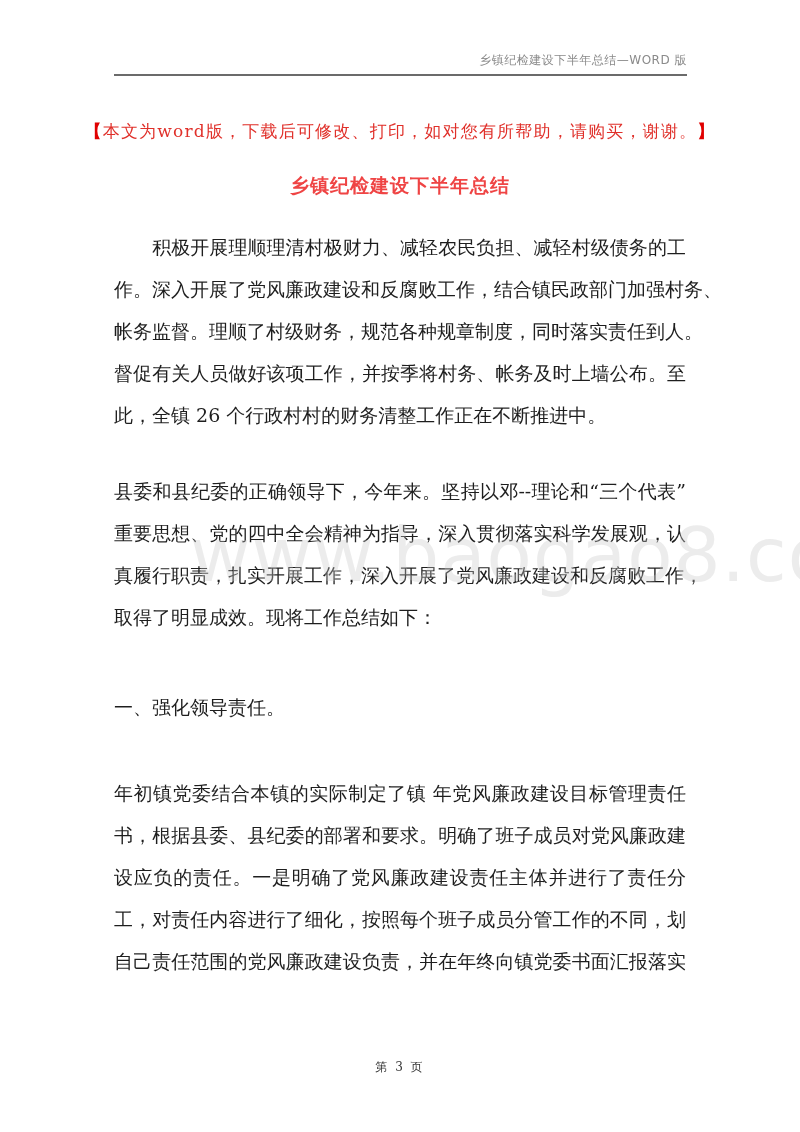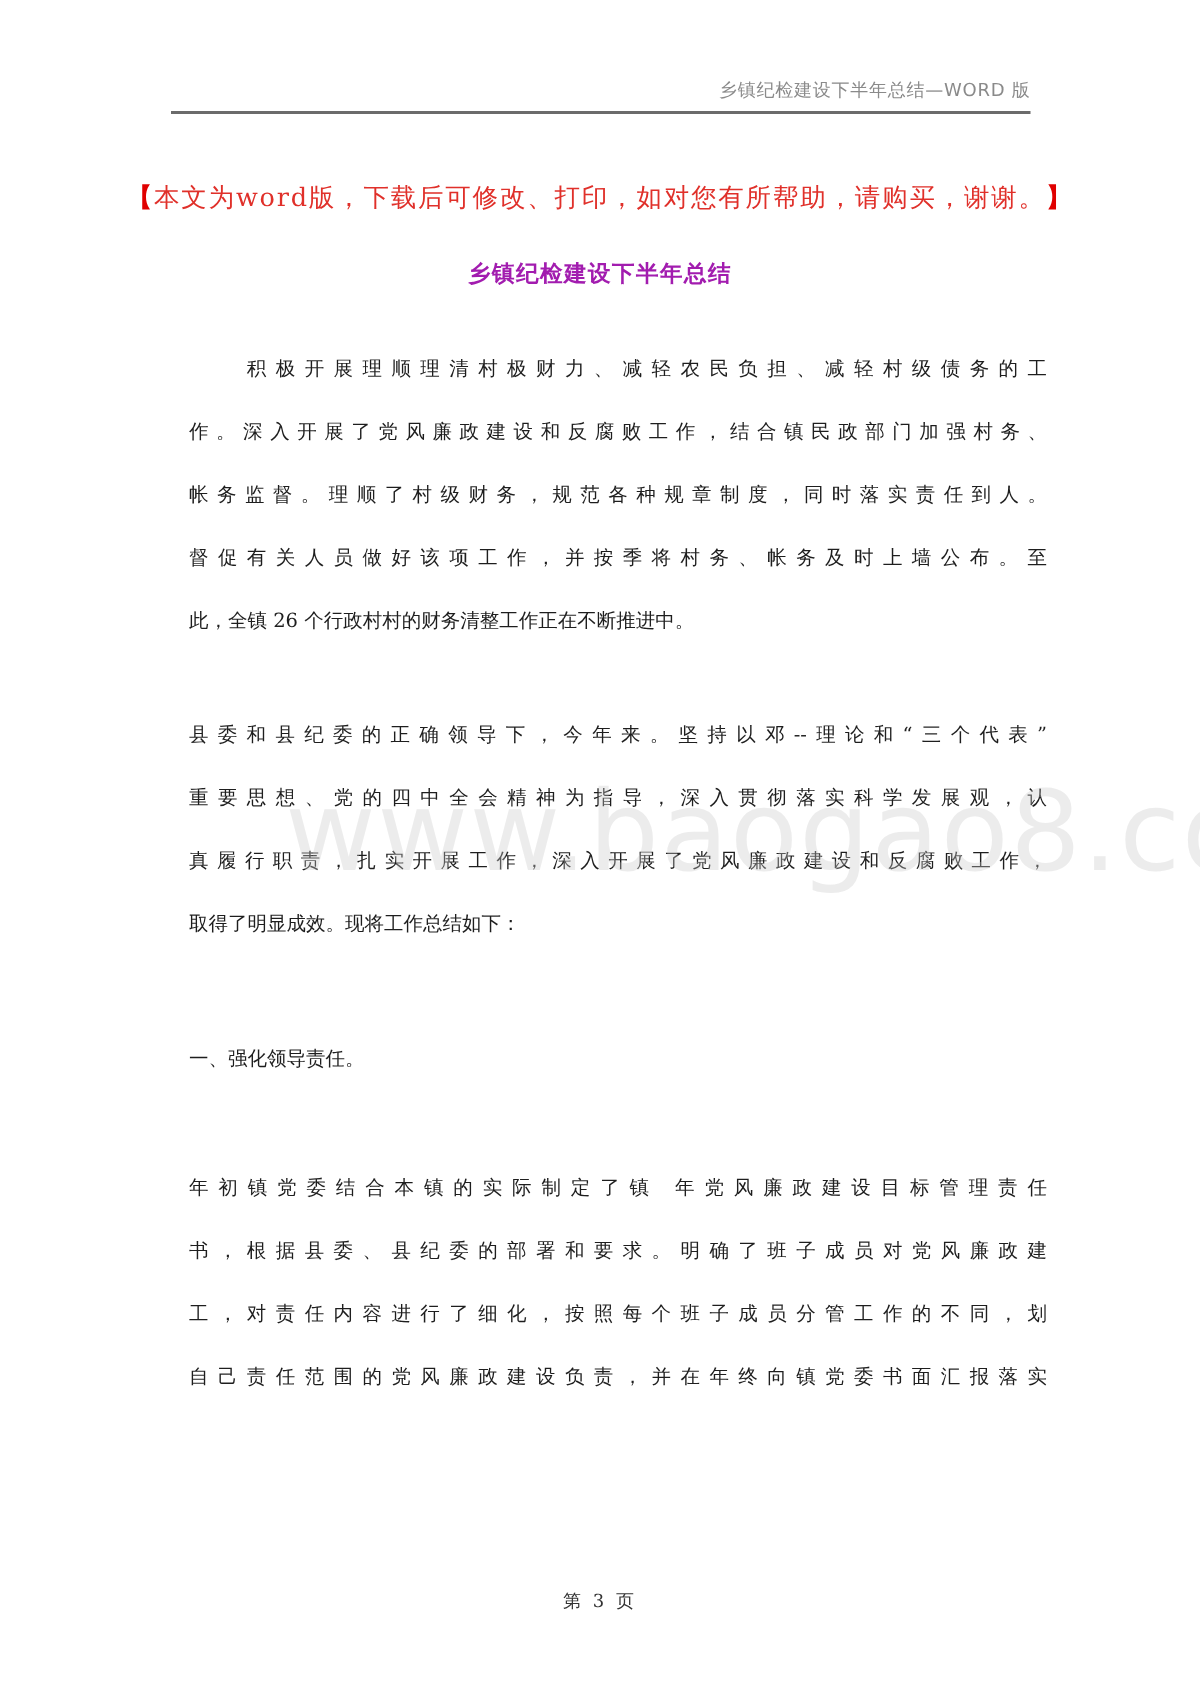--- a/index.html
+++ b/index.html
@@ -54,31 +54,31 @@
     .notice .bracket {
       color: #e00000;
       font-weight: bold;
     }
     .doc-title {
       position: absolute;
       left: 0;
       width: 800px;
       top: 173px;
       text-align: center;
-      font-size: 15px;
+      font-size: 19px;
       font-weight: bold;
       font-family: "DejaVu Sans", "Liberation Sans", sans-serif;
-      color: #a21caf;
+      color: #ef4444;
       letter-spacing: 1px;
     }
     .body-text {
       position: absolute;
-      left: 126px;
+      left: 114px;
       width: 572px;
-      font-size: 13px;
+      font-size: 19px;
       line-height: 42px;
       color: #1e1e1e;
     }
     .line {
       display: block;
       white-space: nowrap;
       text-align: justify;
       text-align-last: justify;
       height: 42px;
     }
@@ -137,19 +137,20 @@
   <span class="line last">取得了明显成效。现将工作总结如下：</span>
 </div>
 
 <div class="body-text" style="top:686px;">
   <span class="line last">一、强化领导责任。</span>
 </div>
 
 <div class="body-text" style="top:772px;">
   <span class="line">年初镇党委结合本镇的实际制定了镇 年党风廉政建设目标管理责任</span>
   <span class="line">书，根据县委、县纪委的部署和要求。明确了班子成员对党风廉政建</span>
+  <span class="line">设应负的责任。一是明确了党风廉政建设责任主体并进行了责任分</span>
   <span class="line">工，对责任内容进行了细化，按照每个班子成员分管工作的不同，划</span>
   <span class="line">自己责任范围的党风廉政建设负责，并在年终向镇党委书面汇报落实</span>
 </div>
 
 <div class="watermark">www.baogao8.com</div>
 
 <div class="page-footer">第 3 页</div>
 
 </body></html>

